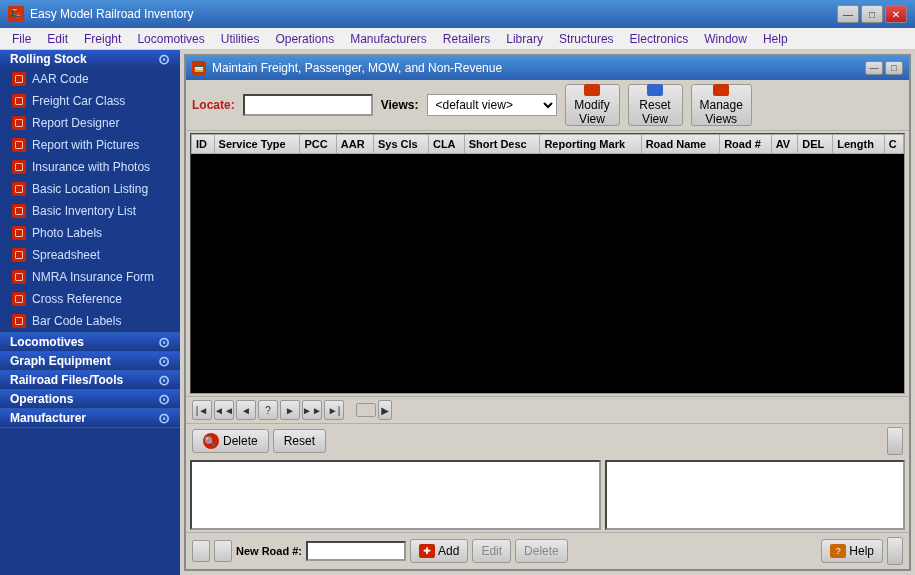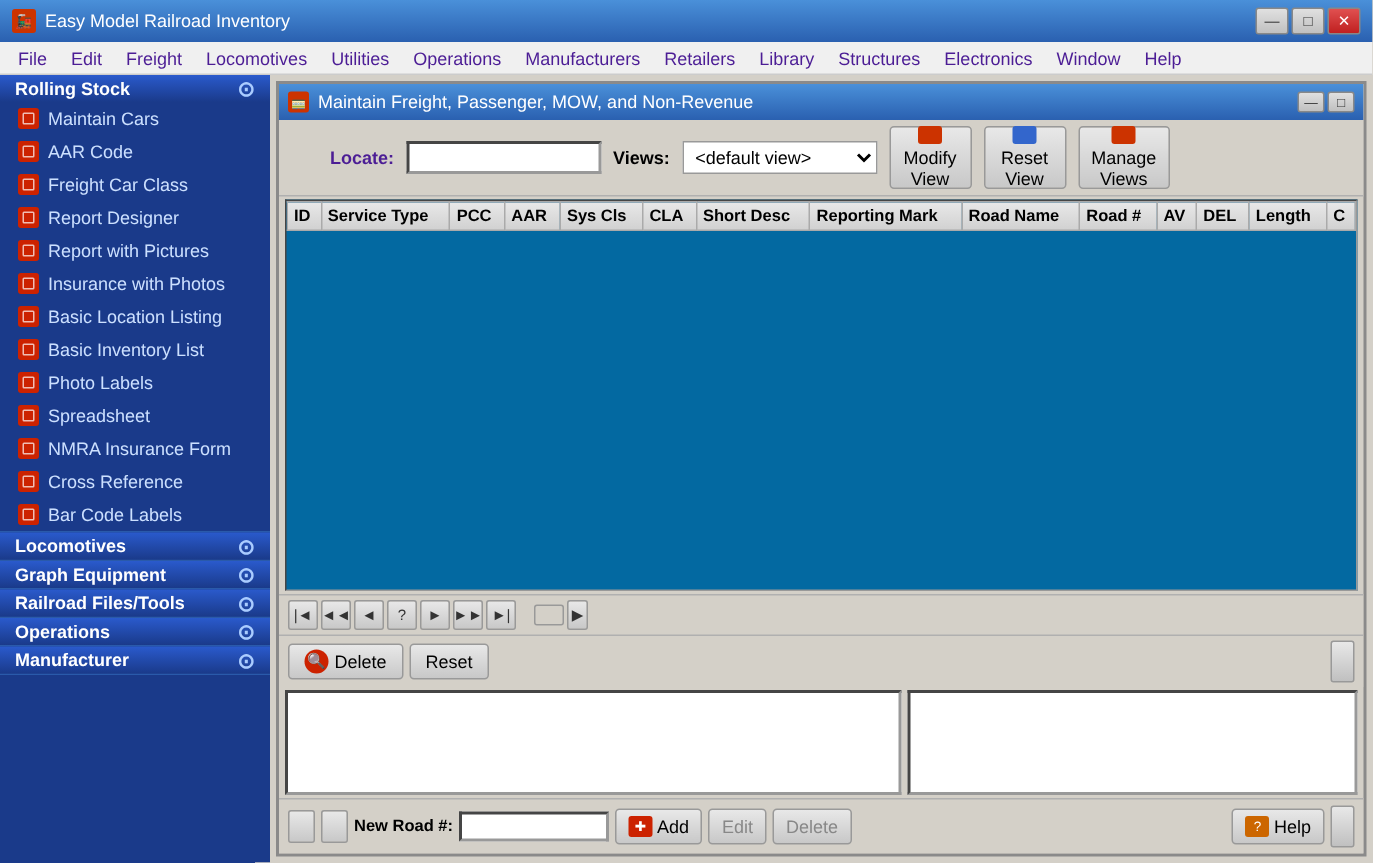--- a/index.html
+++ b/index.html
@@ -121,21 +121,21 @@
 
     
     .toolbar {
       background: #d4d0c8;
       padding: 4px 6px;
       display: flex;
       align-items: center;
       gap: 8px;
       border-bottom: 1px solid #b0b0b0;
     }
-    .toolbar-label { font-weight: bold; color: #4c1d95; font-size: 12px; margin-left: 28px; }
+    .toolbar-label { font-weight: bold; color: #b91c1c; font-size: 12px; }
     .locate-input {
       width: 130px;
       height: 22px;
       border: 2px inset #999;
       background: white;
       padding: 2px 4px;
     }
     .views-label { font-weight: bold; color: #000; }
     .views-select {
       width: 130px;
@@ -166,21 +166,21 @@
       align-items: center;
       justify-content: center;
     }
     .modify-icon { background: #cc3300; width: 16px; height: 12px; border-radius: 2px; }
     .reset-icon { background: #3366cc; width: 16px; height: 12px; border-radius: 2px; }
     .manage-icon { background: #cc3300; width: 16px; height: 12px; border-radius: 2px; }
 
     
     .table-area {
       flex: 1;
-      background: #0369a1;
+      background: #000000;
       overflow: auto;
       border: 1px inset #999;
       margin: 2px 4px;
     }
     table { width: 100%; border-collapse: collapse; }
     thead tr { background: linear-gradient(to bottom, #e8e8e8, #d0d0d0); }
     th {
       border: 1px solid #aaa;
       padding: 3px 4px;
       text-align: left;
@@ -325,26 +325,20 @@
 <div class="main-layout">
 
   <div class="sidebar">
 
     <div class="sidebar-section">
       <div class="sidebar-header">
         <span>Rolling Stock</span>
         <span class="chevron">⊙</span>
       </div>
       <div class="sidebar-items">
-        <div class="sidebar-item">
-          <div class="sidebar-item-icon">
-              <div class="icon-inner"></div>
-            </div>
-          <span>Maintain Cars</span>
-        </div>
         <div class="sidebar-item">
           <div class="sidebar-item-icon">
               <div class="icon-inner"></div>
             </div>
           <span>AAR Code</span>
         </div>
         <div class="sidebar-item">
           <div class="sidebar-item-icon">
               <div class="icon-inner"></div>
             </div>

